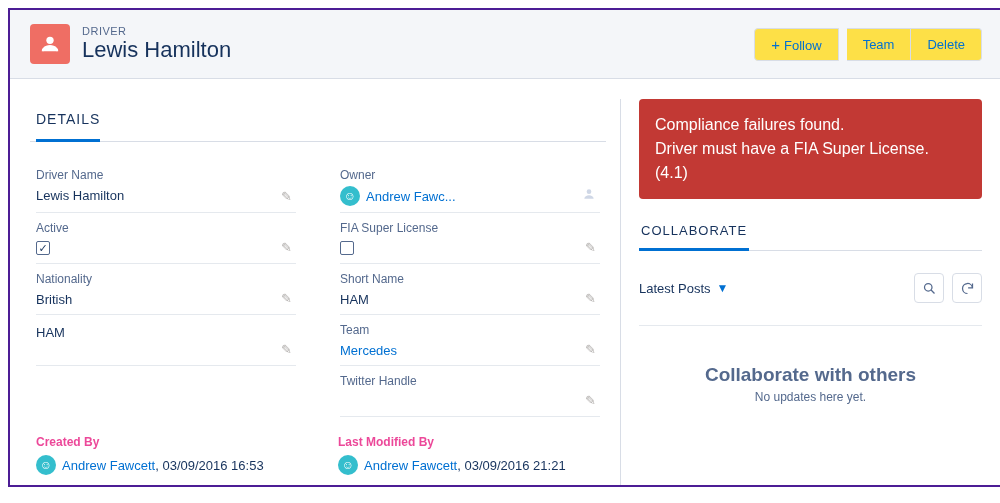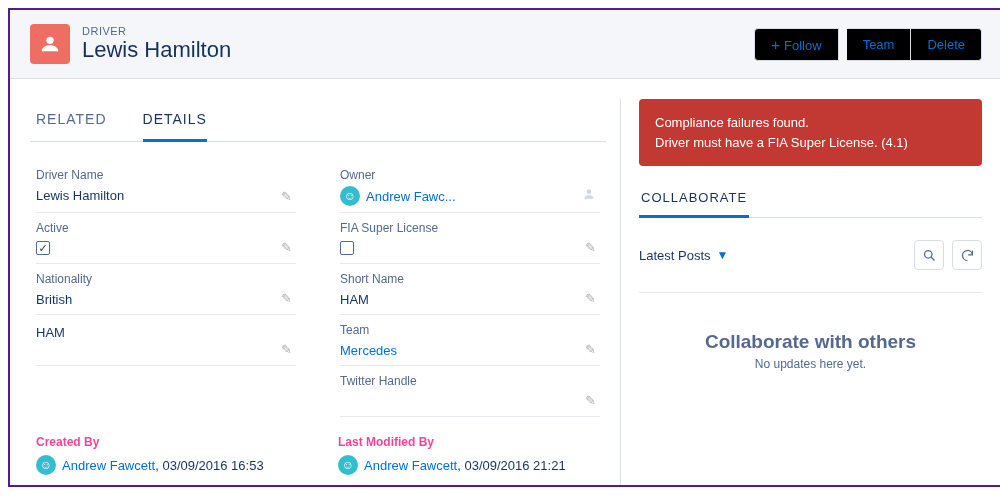--- a/index.html
+++ b/index.html
@@ -3,21 +3,21 @@
 <meta charset="utf-8">
 <style>
 * { box-sizing: border-box; margin: 0; padding: 0; }
 body { font-family: -apple-system, BlinkMacSystemFont, "Segoe UI", Arial, sans-serif; background: #fff; color: #16325c; font-size: 13px; }
 .page { border: 2px solid #4c1d95; width: 996px; height: 479px; margin: 8px; overflow: hidden; }
 .header { background: #f4f6f9; padding: 14px 20px; display: flex; align-items: center; border-bottom: 1px solid #d8dde6; }
 .obj-icon { width: 40px; height: 40px; background: #ef6e64; border-radius: 4px; display: flex; align-items: center; justify-content: center; color: #fff; margin-right: 12px; }
 .obj-meta .kind { font-size: 11px; color: #54698d; letter-spacing: 0.5px; text-transform: uppercase; }
 .obj-meta .title { font-size: 22px; color: #16325c; font-weight: 400; }
 .header-actions { margin-left: auto; display: flex; gap: 0; }
-.btn { border: 1px solid #d8dde6; background: #000000; color: #0070d2; padding: 7px 16px; font-size: 13px; cursor: pointer; }
+.btn { border: 1px solid #d8dde6; background: #fde047; color: #0070d2; padding: 7px 16px; font-size: 13px; cursor: pointer; }
 .btn:first-child { border-radius: 4px 0 0 4px; }
 .btn:last-child { border-radius: 0 4px 4px 0; }
 .btn + .btn { border-left: none; }
 .btn-follow { border-radius: 4px; margin-right: 8px; }
 .btn-follow::before { content: "+"; font-size: 15px; margin-right: 4px; color: #0070d2; }
 .body { display: flex; padding: 20px 20px 0 20px; }
 .left { flex: 0 0 590px; padding-right: 14px; }
 .right { flex: 1; padding-left: 18px; border-left: 1px solid #d8dde6; }
 .tabs { border-bottom: 1px solid #d8dde6; display: flex; gap: 36px; padding: 0 6px; }
 .tab { font-size: 14px; letter-spacing: 1px; color: #54698d; padding: 12px 0; cursor: pointer; }
@@ -28,21 +28,21 @@
 .field .val { font-size: 13px; color: #16325c; min-height: 18px; display: flex; align-items: center; gap: 6px; }
 .field .val.link { color: #0070d2; }
 .pencil { position: absolute; right: 4px; bottom: 8px; color: #b0adab; font-size: 13px; }
 .owner-change { position: absolute; right: 4px; bottom: 8px; color: #cfd7e6; }
 .checkbox { width: 14px; height: 14px; border: 1.5px solid #54698d; border-radius: 2px; display: inline-flex; align-items: center; justify-content: center; font-size: 11px; color: #16325c; }
 .user-chip { width: 20px; height: 20px; border-radius: 50%; background: #34becd; display: inline-flex; align-items: center; justify-content: center; color: #fff; font-size: 12px; }
 .audit { display: grid; grid-template-columns: 1fr 1fr; gap: 0 40px; padding: 18px 6px; }
 .audit .lbl { font-size: 12px; color: #ec4899; margin-bottom: 6px; font-weight: bold; }
 .audit .val { display: flex; align-items: center; gap: 6px; font-size: 13px; }
 .audit .val a { color: #0070d2; text-decoration: none; }
-.alert { background: #c23934; color: #fff; padding: 14px 16px; border-radius: 4px; font-size: 13px; line-height: 1.5; margin-bottom: 14px; }
+.alert { background: #c23934; color: #fff; padding: 14px 16px; border-radius: 4px; font-size: 16px; line-height: 1.5; margin-bottom: 14px; }
 .collab-tab-wrap { border-bottom: 1px solid #d8dde6; }
 .collab-tab { display: inline-block; font-size: 13px; letter-spacing: 1px; color: #16325c; padding: 10px 2px; border-bottom: 3px solid #0070d2; margin-bottom: -1px; }
 .collab-bar { display: flex; align-items: center; padding: 22px 0; border-bottom: 1px solid #e5e9ee; }
 .latest { display: inline-flex; align-items: center; gap: 6px; color: #16325c; font-size: 13px; cursor: pointer; }
 .latest .caret { color: #0070d2; font-size: 12px; }
 .collab-actions { margin-left: auto; display: flex; gap: 8px; }
 .iconbtn { width: 30px; height: 30px; border: 1px solid #d8dde6; border-radius: 4px; background: #fff; display: flex; align-items: center; justify-content: center; color: #54698d; cursor: pointer; }
 .collab-empty { text-align: center; padding: 38px 0; }
 .collab-empty h3 { font-size: 19px; font-weight: 700; color: #54698d; margin-bottom: 4px; }
 .collab-empty p { font-size: 12px; color: #54698d; }
@@ -66,21 +66,20 @@
     <div class="header-actions">
       <button class="btn btn-follow">Follow</button>
       <button class="btn">Team</button>
       <button class="btn">Delete</button>
     </div>
   </div>
 
   <div class="body">
     <div class="left">
       <div class="tabs">
-        <div class="tab">RELATED</div>
         <div class="tab active">DETAILS</div>
       </div>
 
       <div class="fields">
         <div class="field">
           <div class="lbl">Driver Name</div>
           <div class="val">Lewis Hamilton</div>
           <span class="pencil">✎</span>
         </div>
         <div class="field">

